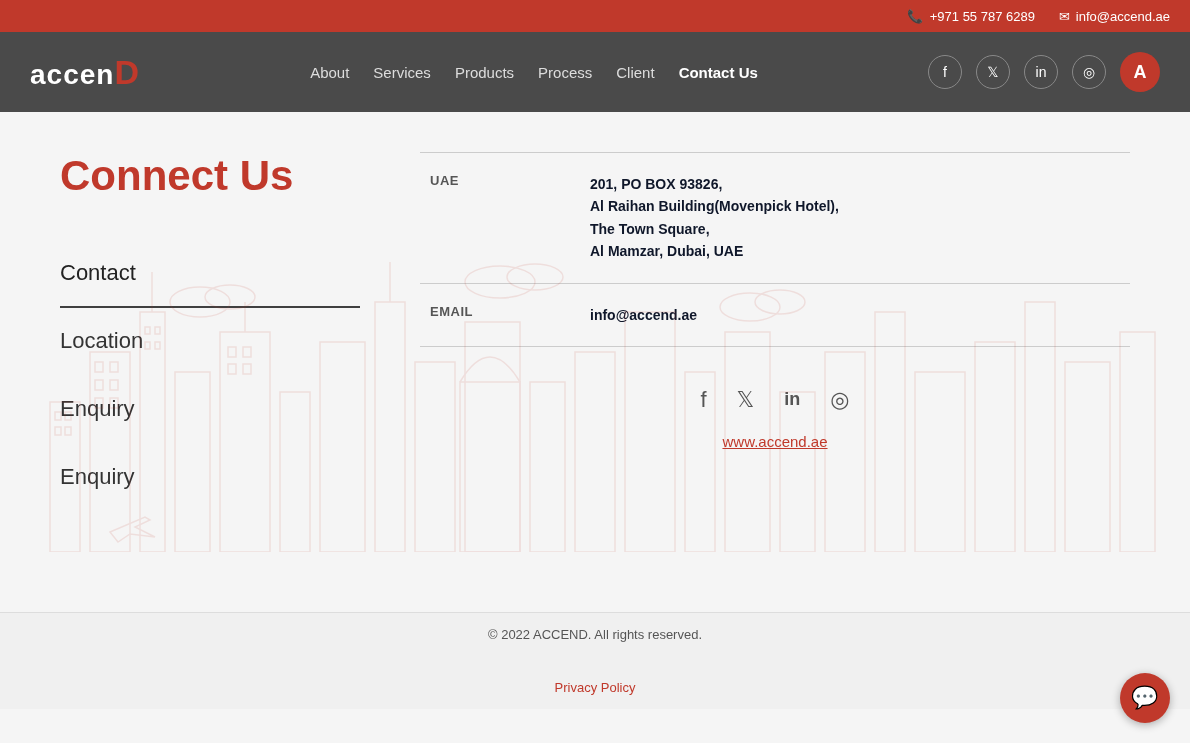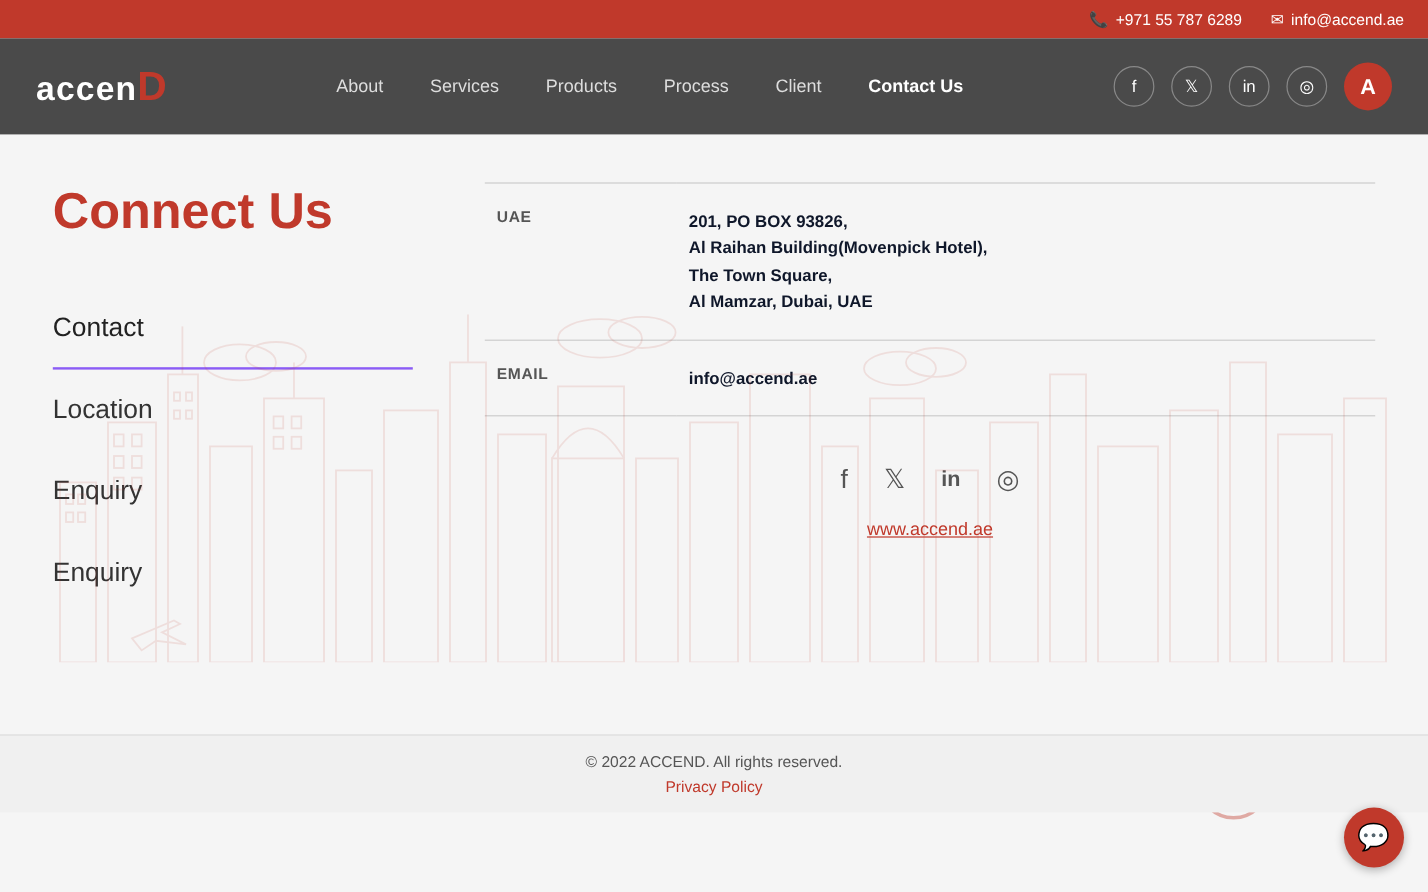--- a/index.html
+++ b/index.html
@@ -45,21 +45,20 @@
     }
     .nav {
       display: flex;
       align-items: center;
       gap: 24px;
     }
     .nav a {
       color: #ddd;
       text-decoration: none;
       font-size: 15px;
-      margin-left: 15px;
     }
     .nav a.active {
       color: white;
       font-weight: bold;
     }
     .header-right {
       display: flex;
       align-items: center;
       gap: 14px;
     }
@@ -86,21 +85,21 @@
       justify-content: center;
       color: white;
       font-weight: bold;
       font-size: 18px;
       cursor: pointer;
     }
 
     
     .main-content {
       display: flex;
-      padding: 40px 44px;
+      padding: 40px 60px;
       min-height: 500px;
       position: relative;
       z-index: 2;
     }
 
     
     .left-sidebar {
       width: 300px;
       flex-shrink: 0;
     }
@@ -118,21 +117,21 @@
     .sidebar-link {
       font-size: 22px;
       color: #333;
       text-decoration: none;
       padding: 20px 0;
       border-bottom: 2px solid transparent;
       cursor: pointer;
       display: block;
     }
     .sidebar-link.active {
-      border-bottom: 2px solid #8b5cf6;
+      border-bottom: 2px solid #404040;
       color: #222;
     }
 
     
     .right-content {
       flex: 1;
       padding-left: 60px;
     }
     .contact-table {
       width: 100%;
@@ -197,20 +196,21 @@
       align-items: center;
       gap: 6px;
       border-top: 1px solid #ddd;
       position: relative;
       z-index: 2;
       flex-direction: column;
     }
     .footer a {
       color: #c0392b;
       text-decoration: none;
+      margin-top: 32px;
     }
 
     
     .city-bg {
       position: absolute;
       bottom: 60px;
       left: 0;
       right: 0;
       height: 300px;
       overflow: hidden;

